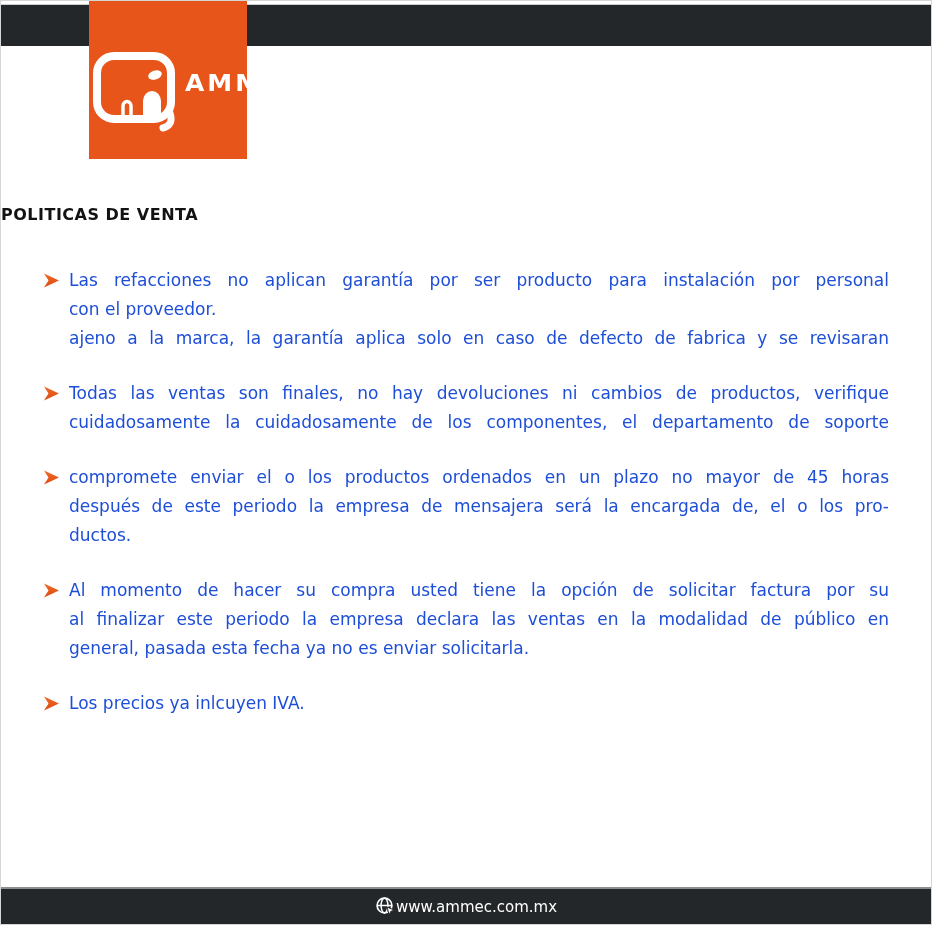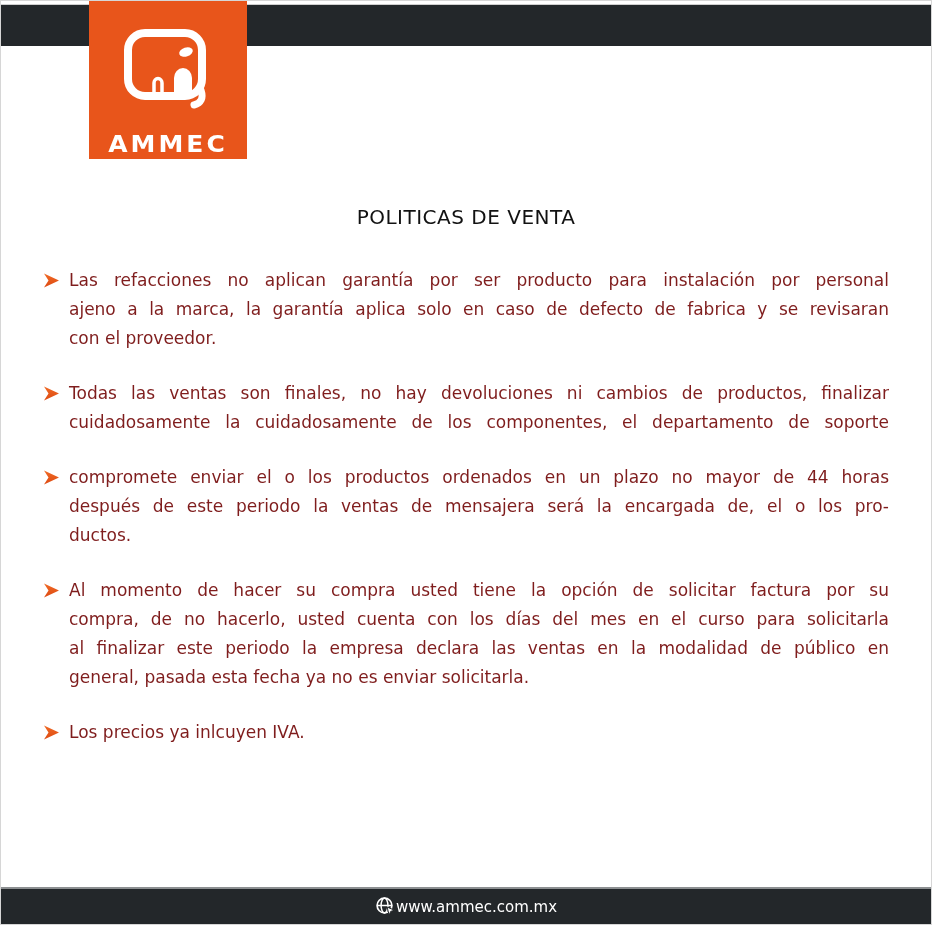--- a/index.html
+++ b/index.html
@@ -17,57 +17,57 @@
   
   .topbar{
     position:absolute;top:3px;left:0;right:0;height:41px;
     background:#23272A;
     border-top:1px solid #cfcfcf;
   }
   
   .logo-box{
     position:absolute;top:0;left:88px;width:158px;height:158px;
     background:#E8551B;
-    display:flex;flex-direction:column;align-items:center;justify-content:space-between;
+    display:flex;flex-direction:row;align-items:center;justify-content:space-between;
     z-index:2;
   }
   .logo-mark{margin-top:25px;}
   .logo-word{
     color:#ffffff;
     font-weight:bold;
     font-size:25px;
     letter-spacing:3px;
     margin-top:6px;
     transform:scaleY(0.92);
     user-select:none;
   }
   
   .doc-title{
     position:absolute;top:204px;left:0;right:0;
-    text-align:center;
-    font-size:20px;font-weight:normal;color:#121212;
+    text-align:left;
+    font-size:16px;font-weight:bold;color:#121212;
     letter-spacing:0.5px;
   }
   
   .policy-list{
     position:absolute;top:265px;left:42px;width:846px;
   }
   .policy-item{
     display:flex;
     margin-bottom:26px;
   }
   .bullet{
     flex:0 0 26px;
     padding-top:6px;
   }
   .policy-text{
     flex:1;
     font-size:17px;
     line-height:29px;
-    color:#7f1d1d;
+    color:#1d4ed8;
   }
   .pline{
     text-align:justify;
     text-align-last:justify;
     white-space:normal;
   }
   .pline.last{
     text-align-last:left;
   }
   
@@ -111,68 +111,67 @@
             <defs>
               <linearGradient id="ag" x1="0" y1="0" x2="0" y2="1">
                 <stop offset="0" stop-color="#F06A25"></stop>
                 <stop offset="1" stop-color="#DD4A12"></stop>
               </linearGradient>
             </defs>
             <polygon points="1,1.5 16,8.5 1,15.5 5.5,8.5" fill="url(#ag)"></polygon>
           </svg></span>
         <div class="policy-text">
           <div class="pline">Las refacciones no aplican garantía por ser producto para instalación por personal</div>
+          <div class="pline last">con el proveedor.</div>
           <div class="pline">ajeno a la marca, la garantía aplica solo en caso de defecto de fabrica y se revisaran</div>
-          <div class="pline last">con el proveedor.</div>
-        </div>
-      </div>
-      <div class="policy-item">
-        <span class="bullet"><svg width="17" height="17" viewBox="0 0 17 17" xmlns="http://www.w3.org/2000/svg">
-            <defs>
-              <linearGradient id="ag" x1="0" y1="0" x2="0" y2="1">
-                <stop offset="0" stop-color="#F06A25"></stop>
-                <stop offset="1" stop-color="#DD4A12"></stop>
-              </linearGradient>
-            </defs>
-            <polygon points="1,1.5 16,8.5 1,15.5 5.5,8.5" fill="url(#ag)"></polygon>
-          </svg></span>
-        <div class="policy-text">
-          <div class="pline">Todas las ventas son finales, no hay devoluciones ni cambios de productos, finalizar</div>
+        </div>
+      </div>
+      <div class="policy-item">
+        <span class="bullet"><svg width="17" height="17" viewBox="0 0 17 17" xmlns="http://www.w3.org/2000/svg">
+            <defs>
+              <linearGradient id="ag" x1="0" y1="0" x2="0" y2="1">
+                <stop offset="0" stop-color="#F06A25"></stop>
+                <stop offset="1" stop-color="#DD4A12"></stop>
+              </linearGradient>
+            </defs>
+            <polygon points="1,1.5 16,8.5 1,15.5 5.5,8.5" fill="url(#ag)"></polygon>
+          </svg></span>
+        <div class="policy-text">
+          <div class="pline">Todas las ventas son finales, no hay devoluciones ni cambios de productos, verifique</div>
           <div class="pline">cuidadosamente la cuidadosamente de los componentes, el departamento de soporte</div>
         </div>
       </div>
       <div class="policy-item">
         <span class="bullet"><svg width="17" height="17" viewBox="0 0 17 17" xmlns="http://www.w3.org/2000/svg">
             <defs>
               <linearGradient id="ag" x1="0" y1="0" x2="0" y2="1">
                 <stop offset="0" stop-color="#F06A25"></stop>
                 <stop offset="1" stop-color="#DD4A12"></stop>
               </linearGradient>
             </defs>
             <polygon points="1,1.5 16,8.5 1,15.5 5.5,8.5" fill="url(#ag)"></polygon>
           </svg></span>
         <div class="policy-text">
-          <div class="pline">compromete enviar el o los productos ordenados en un plazo no mayor de 44 horas</div>
-          <div class="pline">después de este periodo la ventas de mensajera será la encargada de, el o los pro-</div>
+          <div class="pline">compromete enviar el o los productos ordenados en un plazo no mayor de 45 horas</div>
+          <div class="pline">después de este periodo la empresa de mensajera será la encargada de, el o los pro-</div>
           <div class="pline last">ductos.</div>
         </div>
       </div>
       <div class="policy-item">
         <span class="bullet"><svg width="17" height="17" viewBox="0 0 17 17" xmlns="http://www.w3.org/2000/svg">
             <defs>
               <linearGradient id="ag" x1="0" y1="0" x2="0" y2="1">
                 <stop offset="0" stop-color="#F06A25"></stop>
                 <stop offset="1" stop-color="#DD4A12"></stop>
               </linearGradient>
             </defs>
             <polygon points="1,1.5 16,8.5 1,15.5 5.5,8.5" fill="url(#ag)"></polygon>
           </svg></span>
         <div class="policy-text">
           <div class="pline">Al momento de hacer su compra usted tiene la opción de solicitar factura por su</div>
-          <div class="pline">compra, de no hacerlo, usted cuenta con los días del mes en el curso para solicitarla</div>
           <div class="pline">al finalizar este periodo la empresa declara las ventas en la modalidad de público en</div>
           <div class="pline last">general, pasada esta fecha ya no es enviar solicitarla.</div>
         </div>
       </div>
       <div class="policy-item">
         <span class="bullet"><svg width="17" height="17" viewBox="0 0 17 17" xmlns="http://www.w3.org/2000/svg">
             <defs>
               <linearGradient id="ag" x1="0" y1="0" x2="0" y2="1">
                 <stop offset="0" stop-color="#F06A25"></stop>
                 <stop offset="1" stop-color="#DD4A12"></stop>

